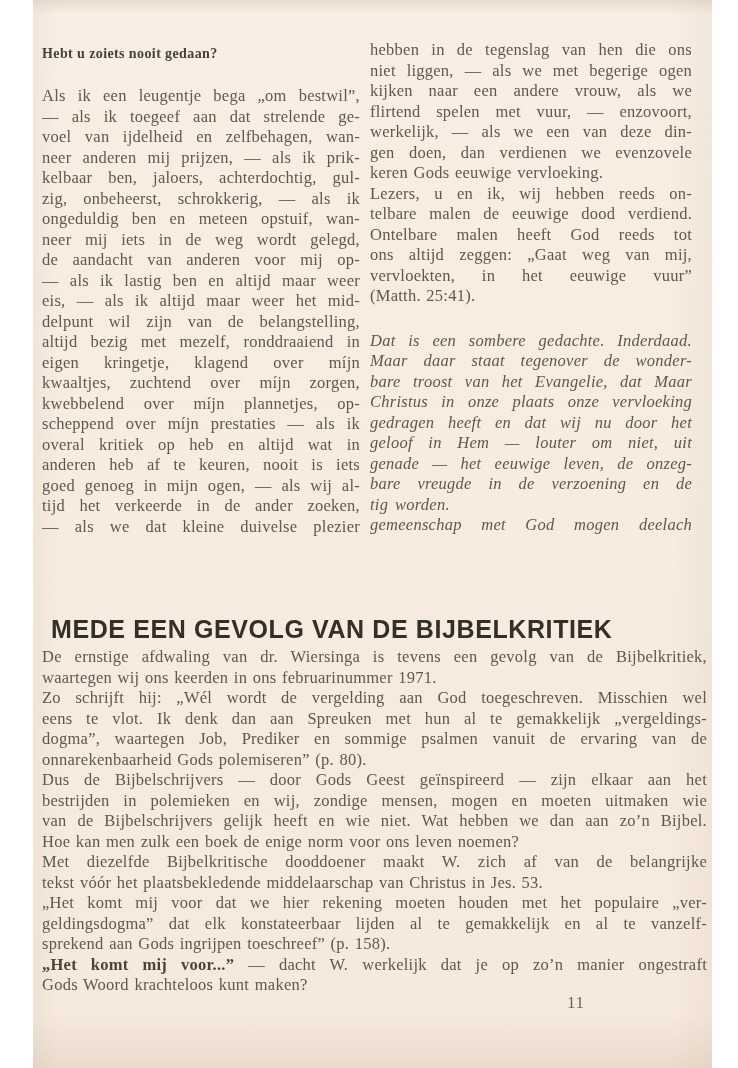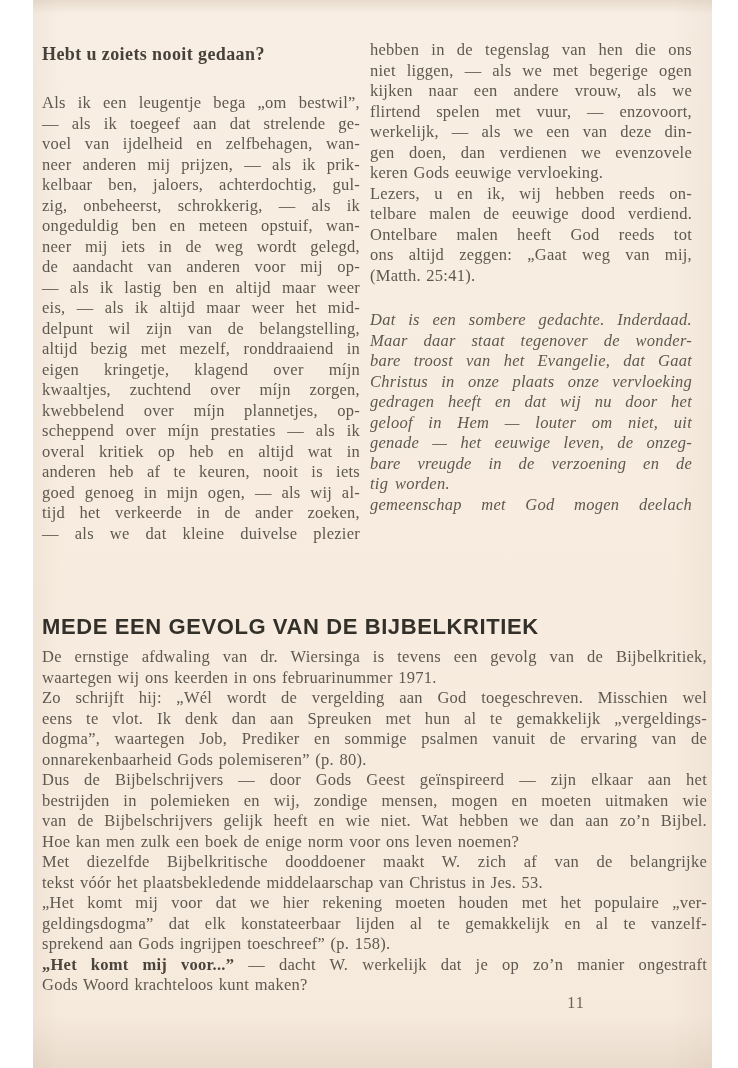--- a/index.html
+++ b/index.html
@@ -18,29 +18,29 @@
     font-size:16.5px;line-height:20.5px;color:#5f584f;
     letter-spacing:0.25px;word-spacing:1.2px;
     text-align:justify;text-align-last:justify;
     white-space:normal;
   }
   .tline.end{text-align-last:left;}
   .tline strong{color:#4a443c;font-weight:700;font-family:Liberation Serif, serif;}
   .col-left{position:absolute;left:9px;top:43px;width:318px;}
   .col-right{position:absolute;left:337px;top:40px;width:322px;}
   .col-heading{
-    font-size:18px;font-weight:700;color:#46413a;
-    letter-spacing:0.4px;line-height:22px;margin:0 0 28px 0;
+    font-size:14px;font-weight:700;color:#46413a;
+    letter-spacing:0.4px;line-height:22px;margin:0 0 21px 0;
   }
   .italic-block .tline{font-style:italic;word-spacing:2.5px;}
   .spacer-sm{height:24px;}
   .section-heading{
-    position:absolute;left:9px;top:598px;width:667px;
+    position:absolute;left:18px;top:598px;width:667px;
     font-family:"Liberation Sans", sans-serif;
-    font-weight:700;font-size:22px;letter-spacing:0.6px;
+    font-weight:700;font-size:25px;letter-spacing:0.6px;
     color:#33302a;line-height:28px;
   }
   .bottom-block{position:absolute;left:9px;top:647px;width:665px;}
   .bottom-block .tline{line-height:20.5px;}
   .page-number{
     position:absolute;left:468px;top:994px;width:150px;
     text-align:center;font-size:16px;color:#6b6257;letter-spacing:1px;
   }
 </style>
 </head>
@@ -82,27 +82,28 @@
         <div class="tline">niet liggen, — als we met begerige ogen</div>
         <div class="tline">kijken naar een andere vrouw, als we</div>
         <div class="tline">flirtend spelen met vuur, — enzovoort,</div>
         <div class="tline">werkelijk, — als we een van deze din-</div>
         <div class="tline">gen doen, dan verdienen we evenzovele</div>
         <div class="tline end">keren Gods eeuwige vervloeking.</div>
         <div class="tline">Lezers, u en ik, wij hebben reeds on-</div>
         <div class="tline">telbare malen de eeuwige dood verdiend.</div>
         <div class="tline">Ontelbare malen heeft God reeds tot</div>
         <div class="tline">ons altijd zeggen: „Gaat weg van mij,</div>
+        <div class="tline">vervloekten, in het eeuwige vuur”</div>
         <div class="tline end">(Matth. 25:41).</div>
       </div>
     <div class="spacer-sm"></div>
     <div class="italic-block">
         <div class="tline">Dat is een sombere gedachte. Inderdaad.</div>
         <div class="tline">Maar daar staat tegenover de wonder-</div>
-        <div class="tline">bare troost van het Evangelie, dat Gaat</div>
+        <div class="tline">bare troost van het Evangelie, dat Maar</div>
         <div class="tline">Christus in onze plaats onze vervloeking</div>
         <div class="tline">gedragen heeft en dat wij nu door het</div>
         <div class="tline">geloof in Hem — louter om niet, uit</div>
         <div class="tline">genade — het eeuwige leven, de onzeg-</div>
         <div class="tline">bare vreugde in de verzoening en de</div>
         <div class="tline end">tig worden.</div>
         <div class="tline">gemeenschap met God mogen deelach</div>
       </div>
   </div>
 

